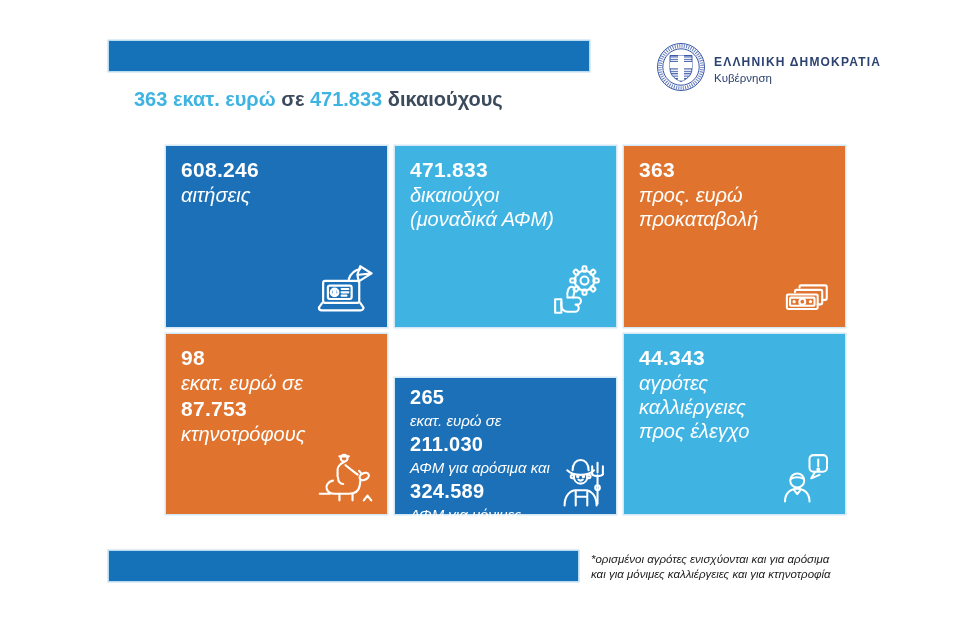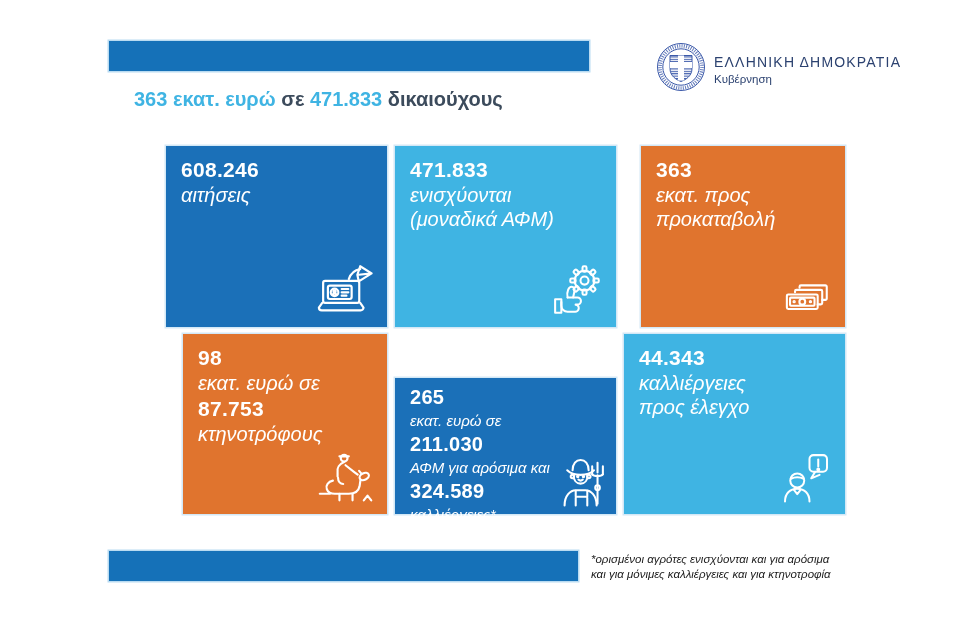--- a/index.html
+++ b/index.html
@@ -6,34 +6,34 @@
   .canvas{position:relative;width:960px;height:620px;background:#fff;
           font-family:"Liberation Sans",sans-serif;overflow:hidden;}
 
   .bar{position:absolute;background:var(--bar-blue);
        box-shadow:0 0 0 1.5px rgba(168,210,238,.8);}
   .top-bar{left:109px;top:41px;width:480px;height:30px;}
   .bottom-bar{left:109px;top:551px;width:469px;height:30px;}
 
   .gov{position:absolute;left:656px;top:42px;display:flex;align-items:center;gap:8px;}
   .gov-text{display:flex;flex-direction:column;gap:3px;}
-  .gov-org{font-size:14px;font-weight:400;letter-spacing:1.2px;color:var(--logo-navy);}
+  .gov-org{font-size:12px;font-weight:700;letter-spacing:1.2px;color:var(--logo-navy);}
   .gov-sub{font-size:11.5px;color:var(--logo-navy);}
 
   .title{position:absolute;left:134px;top:88px;font-size:20px;font-weight:700;white-space:pre;}
   .title .lb{color:var(--card-light-blue);text-align:right;}
   .title .nv{color:var(--title-navy);}
 
   .grid{position:absolute;left:134px;top:146px;display:grid;
         grid-template-columns:repeat(3,221px);grid-template-rows:181px 180px;gap:7px 8px;padding-left:32px;}
   .card{position:relative;color:#fff;padding:10px 10px 8px 15px;box-sizing:border-box;
         box-shadow:0 0 0 1.5px rgba(168,210,238,.5);}
   .card.dark-blue{background:var(--card-dark-blue);}
   .card.light-blue{background:var(--card-light-blue);}
-  .card.orange{background:var(--card-orange);margin-left:17px;}
+  .card.orange{background:var(--card-orange);}
   .num{font-size:21px;font-weight:700;line-height:27px;letter-spacing:.3px;}
   .lbl{font-size:20px;font-style:italic;line-height:24px;}
   .card.compact{padding-top:7px;margin-top:44px;}
   .card.compact .num{font-size:20px;line-height:24px;}
   .card.compact .lbl{font-size:15px;line-height:23px;}
   .icon{position:absolute;right:11px;bottom:9px;line-height:0;}
   .card.compact .icon{right:6px;bottom:5px;}
   .icon svg{display:block;}
 
   .footnote{position:absolute;left:591px;top:552px;font-size:11.5px;font-style:italic;
@@ -90,21 +90,21 @@
       <path d="M28.5 29.5 h7 M28.5 33 h7 M28.5 36.5 h5"></path>
       <path d="M36 19 q3 -9 12 -10.5"></path>
       <path d="M48 5.5 l12 7.5 -13.5 8.5 -1.5 -7 z M46.5 14.5 l13.5 -1.5"></path>
     </g>
           </svg>
         </div>
       </section>
       <section class="card light-blue">
         <div>
           <div class="num">471.833</div>
-          <div class="lbl">ενισχύονται</div>
+          <div class="lbl">δικαιούχοι</div>
           <div class="lbl">(μοναδικά ΑΦΜ)</div>
         </div>
         <div class="icon">
           <svg width="57" height="57" viewBox="0 0 64 64">
             <g fill="none" stroke="#fff" stroke-width="2.3" stroke-linecap="round" stroke-linejoin="round">
       <g>
         <rect x="38.75" y="6" width="4.5" height="6" rx="1.5"></rect>
         <rect x="38.75" y="6" width="4.5" height="6" rx="1.5" transform="rotate(45 41 22)"></rect>
         <rect x="38.75" y="6" width="4.5" height="6" rx="1.5" transform="rotate(90 41 22)"></rect>
         <rect x="38.75" y="6" width="4.5" height="6" rx="1.5" transform="rotate(135 41 22)"></rect>
@@ -118,21 +118,21 @@
       <path d="M22 41 h11 a4 4 0 0 1 0 8 h-2 a4 4 0 0 1 -1 8 h-8 c-4 0 -7 -3 -7 -7 v-4"></path>
       <path d="M22 41 c-1.5 -7 1.5 -12 4.5 -12 c2.5 0 3.8 2 3.2 5 l-1.5 7"></path>
       <path d="M8 43 h7 v15 h-7 z"></path>
     </g>
           </svg>
         </div>
       </section>
       <section class="card orange">
         <div>
           <div class="num">363</div>
-          <div class="lbl">εκατ. προς</div>
+          <div class="lbl">προς. ευρώ</div>
           <div class="lbl">προκαταβολή</div>
         </div>
         <div class="icon">
           <svg width="58" height="58" viewBox="0 0 64 64">
             <g fill="none" stroke="#fff" stroke-width="2.3" stroke-linecap="round" stroke-linejoin="round">
       <path d="M26 30.5 v-1 a1.5 1.5 0 0 1 1.5 -1.5 h27 a1.5 1.5 0 0 1 1.5 1.5 v13 a1.5 1.5 0 0 1 -1.5 1.5 h-3.5"></path>
       <path d="M21 35.5 v-1 a1.5 1.5 0 0 1 1.5 -1.5 h27 a1.5 1.5 0 0 1 1.5 1.5 v13 a1.5 1.5 0 0 1 -1.5 1.5 h-3.5"></path>
       <rect x="12" y="38" width="34" height="16" rx="1.5"></rect>
       <rect x="15.5" y="41.5" width="27" height="9" rx="1"></rect>
       <circle cx="29" cy="46" r="3.2"></circle>
@@ -167,20 +167,21 @@
           </svg>
         </div>
       </section>
       <section class="card dark-blue compact">
         <div>
           <div class="num">265</div>
           <div class="lbl">εκατ. ευρώ σε</div>
           <div class="num">211.030</div>
           <div class="lbl">ΑΦΜ για αρόσιμα και</div>
           <div class="num">324.589</div>
+          <div class="lbl">ΑΦΜ για μόνιμες</div>
           <div class="lbl">καλλιέργειες*</div>
         </div>
         <div class="icon">
           <svg width="57" height="57" viewBox="0 0 64 64">
             <g fill="none" stroke="#fff" stroke-width="2.3" stroke-linecap="round" stroke-linejoin="round">
       <path d="M50 26 v32"></path>
       <path d="M44 25 v-9 M50 23 v-11 M56 25 v-9"></path>
       <path d="M44 25 c2 2.5 10 2.5 12 0"></path>
       <circle cx="50" cy="40" r="2.6"></circle>
       <path d="M22 20.5 c0 -7.5 4 -11.5 9 -11.5 s9 4 9 11.5"></path>
@@ -194,20 +195,21 @@
       <path d="M13 60 c0 -11 6.5 -17 12.5 -17 h11 c6 0 12.5 6 12.5 17"></path>
       <path d="M25.5 43.5 v6.5 M38.5 43.5 v6.5"></path>
       <path d="M25.5 60 v-8.5 a1.2 1.2 0 0 1 1.2 -1.2 h10.6 a1.2 1.2 0 0 1 1.2 1.2 v8.5"></path>
     </g>
           </svg>
         </div>
       </section>
       <section class="card light-blue">
         <div>
           <div class="num">44.343</div>
+          <div class="lbl">αγρότες</div>
           <div class="lbl">καλλιέργειες</div>
           <div class="lbl">προς έλεγχο</div>
         </div>
         <div class="icon">
           <svg width="56" height="56" viewBox="0 0 64 64">
             <g fill="none" stroke="#fff" stroke-width="2.3" stroke-linecap="round" stroke-linejoin="round">
       <rect x="36" y="7" width="20" height="19" rx="4.5"></rect>
       <path d="M42.5 26 l-4.5 7.5 9.5 -4"></path>
       <path d="M46 12 v8"></path>
       <circle cx="46" cy="23.3" r="1.1" fill="#fff"></circle>

